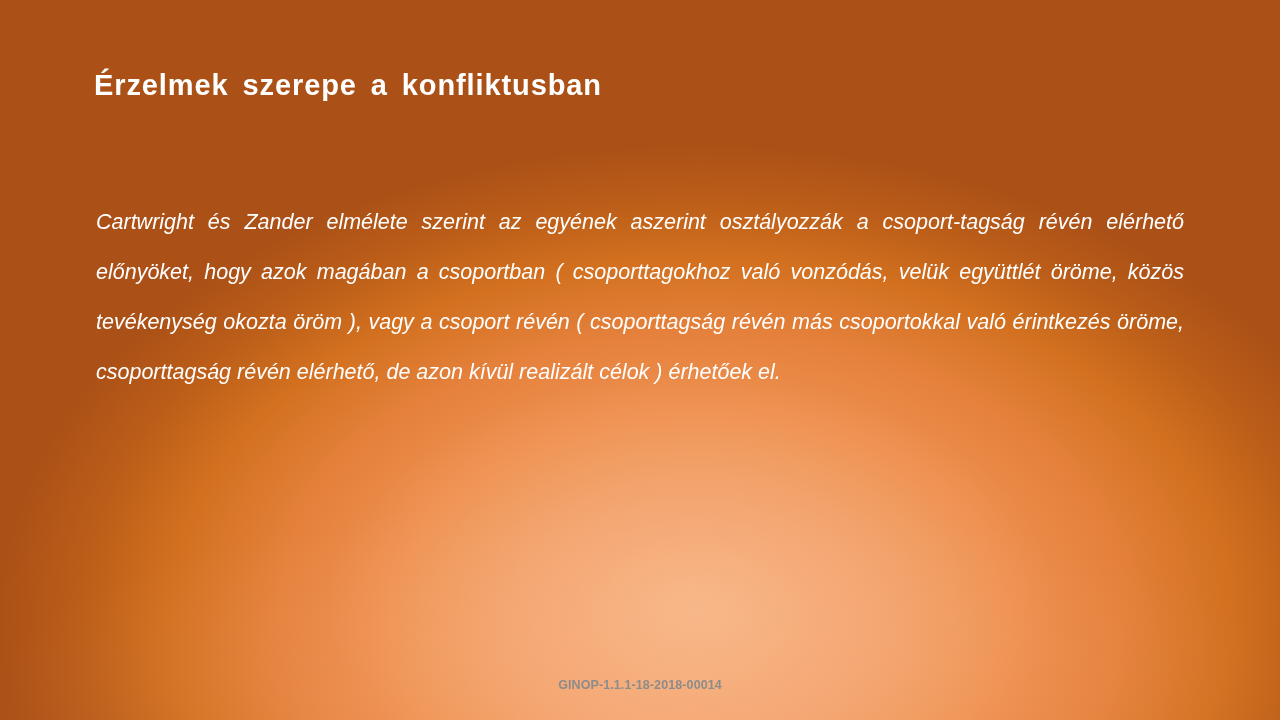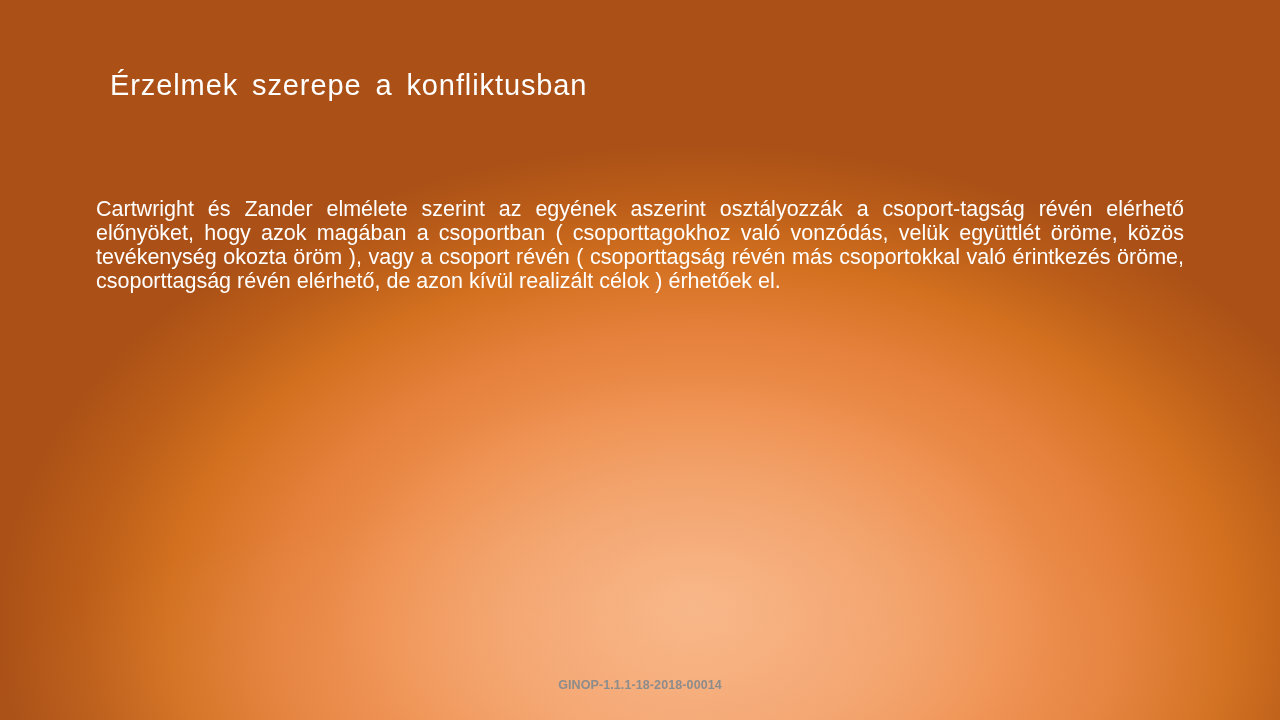--- a/index.html
+++ b/index.html
@@ -50,39 +50,39 @@
     height: 100%;
   }
 
   #slide-title {
     position: absolute;
     left: 94px;
     top: 46px;
     width: 1090px;
     color: #FFFFFF;
     font-size: 29px;
-    font-weight: 400;
+    font-weight: 700;
     letter-spacing: 0.9px;
     word-spacing: 5px;
     line-height: 40px;
     white-space: nowrap;
-    margin-left: 16px;
   }
 
   #slide-body {
     position: absolute;
     left: 96px;
     top: 197px;
     width: 1088px;
     color: #FFFFFF;
     font-size: 21.5px;
     font-weight: 400;
-    line-height: 24px;
+    line-height: 50px;
     text-align: justify;
     text-justify: inter-word;
+    font-style: italic;
   }
 
   #slide-footer {
     position: absolute;
     left: 0;
     top: 678px;
     width: 1280px;
     text-align: center;
     color: #8C8C8C;
     font-size: 12.5px;

